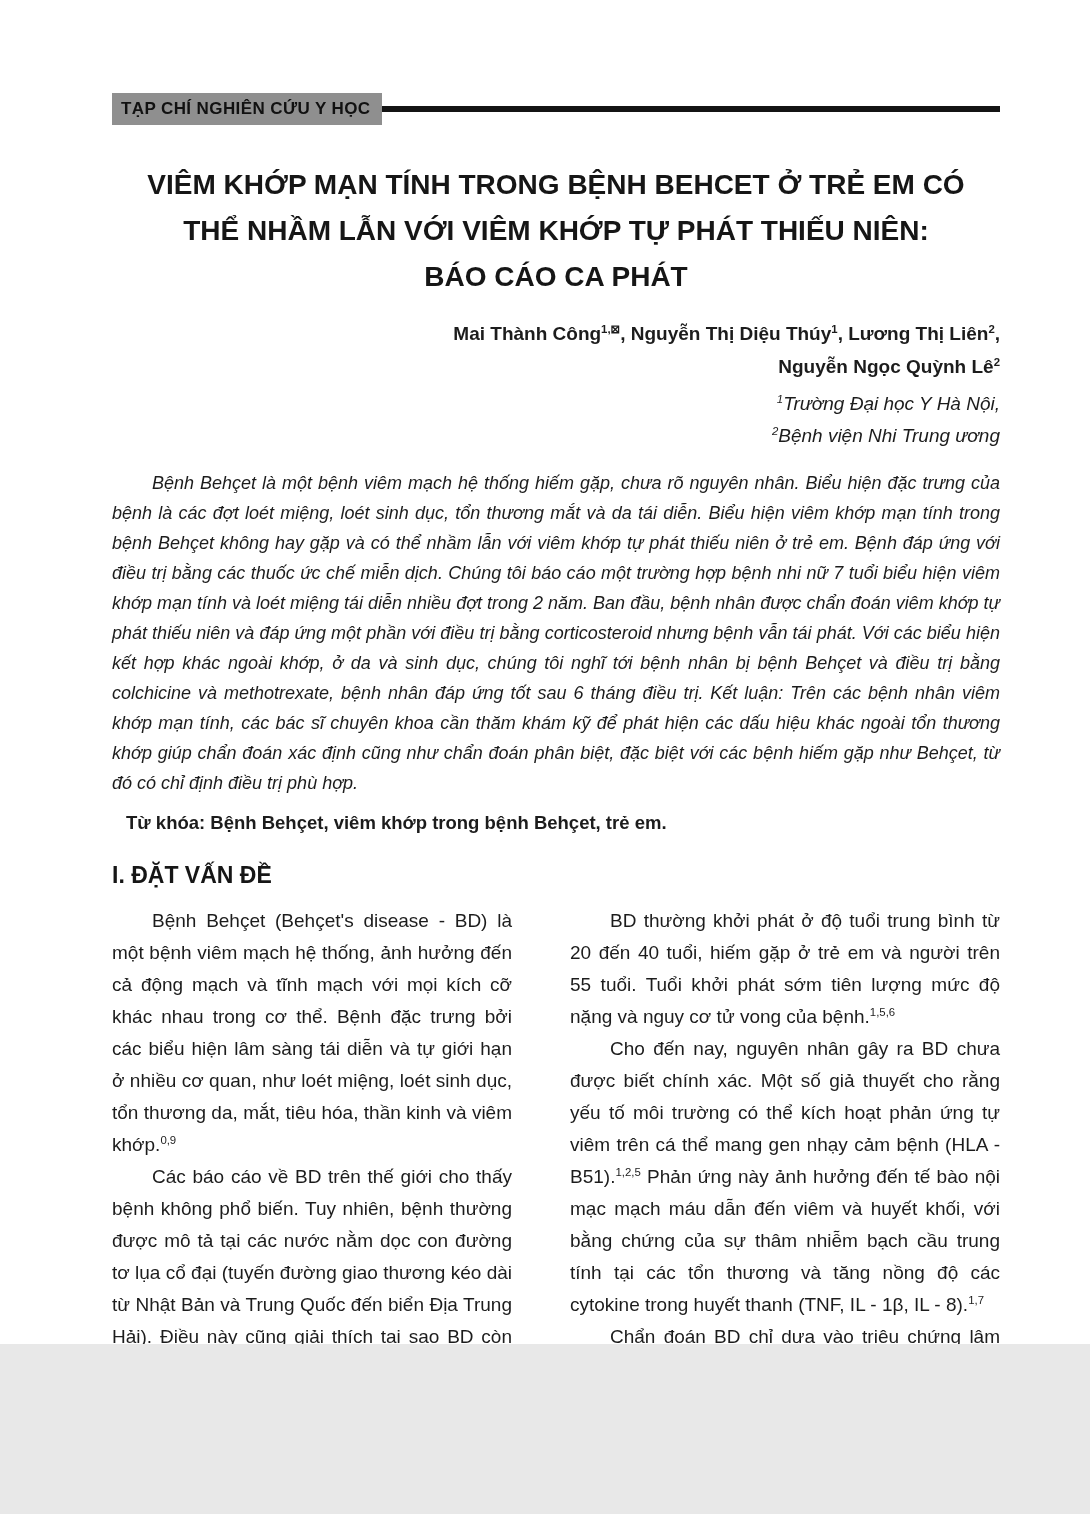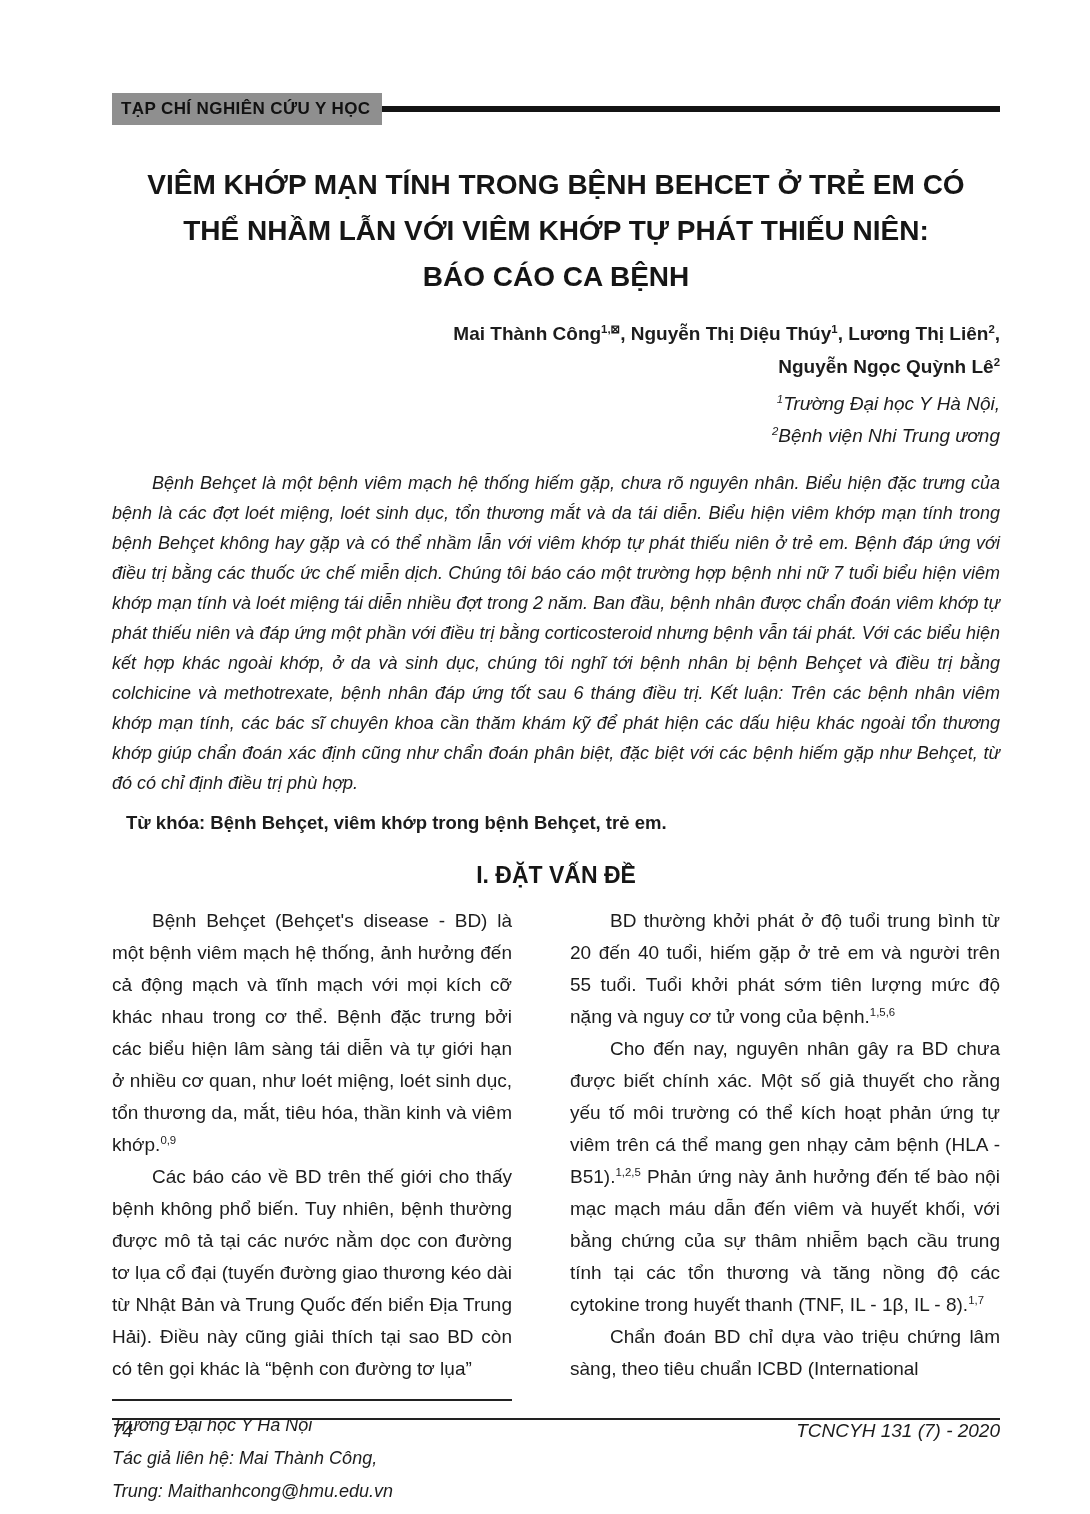--- a/index.html
+++ b/index.html
@@ -1,19 +1,19 @@
 <!DOCTYPE html>
 <html><head>
 <meta charset="utf-8">
 <style>
   html, body { margin: 0; padding: 0; background: #e8e8e8; }
   .page {
     position: relative;
     width: 1090px;
-    height: 1514px;
+    height: 1344px;
     margin: 0 auto;
     background: #ffffff;
     font-family: "Liberation Sans", sans-serif;
     color: #1c1c1c;
     overflow: hidden;
   }
   .content { padding: 0 90px 0 112px; }
 
   
   .journal-header { display: flex; align-items: center; padding-top: 93px; }
@@ -50,21 +50,21 @@
     margin-top: 16px;
     font-style: italic;
     font-size: 18px;
     line-height: 30px;
     text-align: justify;
     text-indent: 40px;
   }
   .keywords-line { margin-top: 14px; font-weight: bold; font-size: 18.5px; text-indent: 14px; }
 
   
-  .section-heading { margin-top: 28px; font-weight: bold; font-size: 23px; color: #161616; text-align: center; }
+  .section-heading { margin-top: 28px; font-weight: bold; font-size: 23px; color: #161616; }
 
   
   .columns { display: flex; gap: 58px; margin-top: 16px; }
   .col { text-align: justify; font-size: 19px; line-height: 32px; }
   .col-left { width: 400px; flex: 0 0 400px; }
   .col-right { flex: 1; }
   .col p { margin: 0; text-indent: 40px; }
   .col p.no-indent { text-indent: 0; }
 
   
@@ -92,21 +92,21 @@
   <div class="content">
 
     <div class="journal-header">
       <span class="journal-name">TẠP CHÍ NGHIÊN CỨU Y HỌC</span>
       <span class="header-rule"></span>
     </div>
 
     <div class="article-title">
       <div>VIÊM KHỚP MẠN TÍNH TRONG BỆNH BEHCET Ở TRẺ EM CÓ</div>
       <div>THỂ NHẦM LẪN VỚI VIÊM KHỚP TỰ PHÁT THIẾU NIÊN:</div>
-      <div>BÁO CÁO CA BỆNH</div>
+      <div>BÁO CÁO CA PHÁT</div>
     </div>
 
     <div class="authors-block">
       <div>Mai Thành Công<sup>1,⊠</sup>, Nguyễn Thị Diệu Thúy<sup>1</sup>, Lương Thị Liên<sup>2</sup>,</div>
       <div>Nguyễn Ngọc Quỳnh Lê<sup>2</sup></div>
     </div>
 
     <div class="affiliations-block">
       <div><sup>1</sup>Trường Đại học Y Hà Nội,</div>
       <div><sup>2</sup>Bệnh viện Nhi Trung ương</div>

